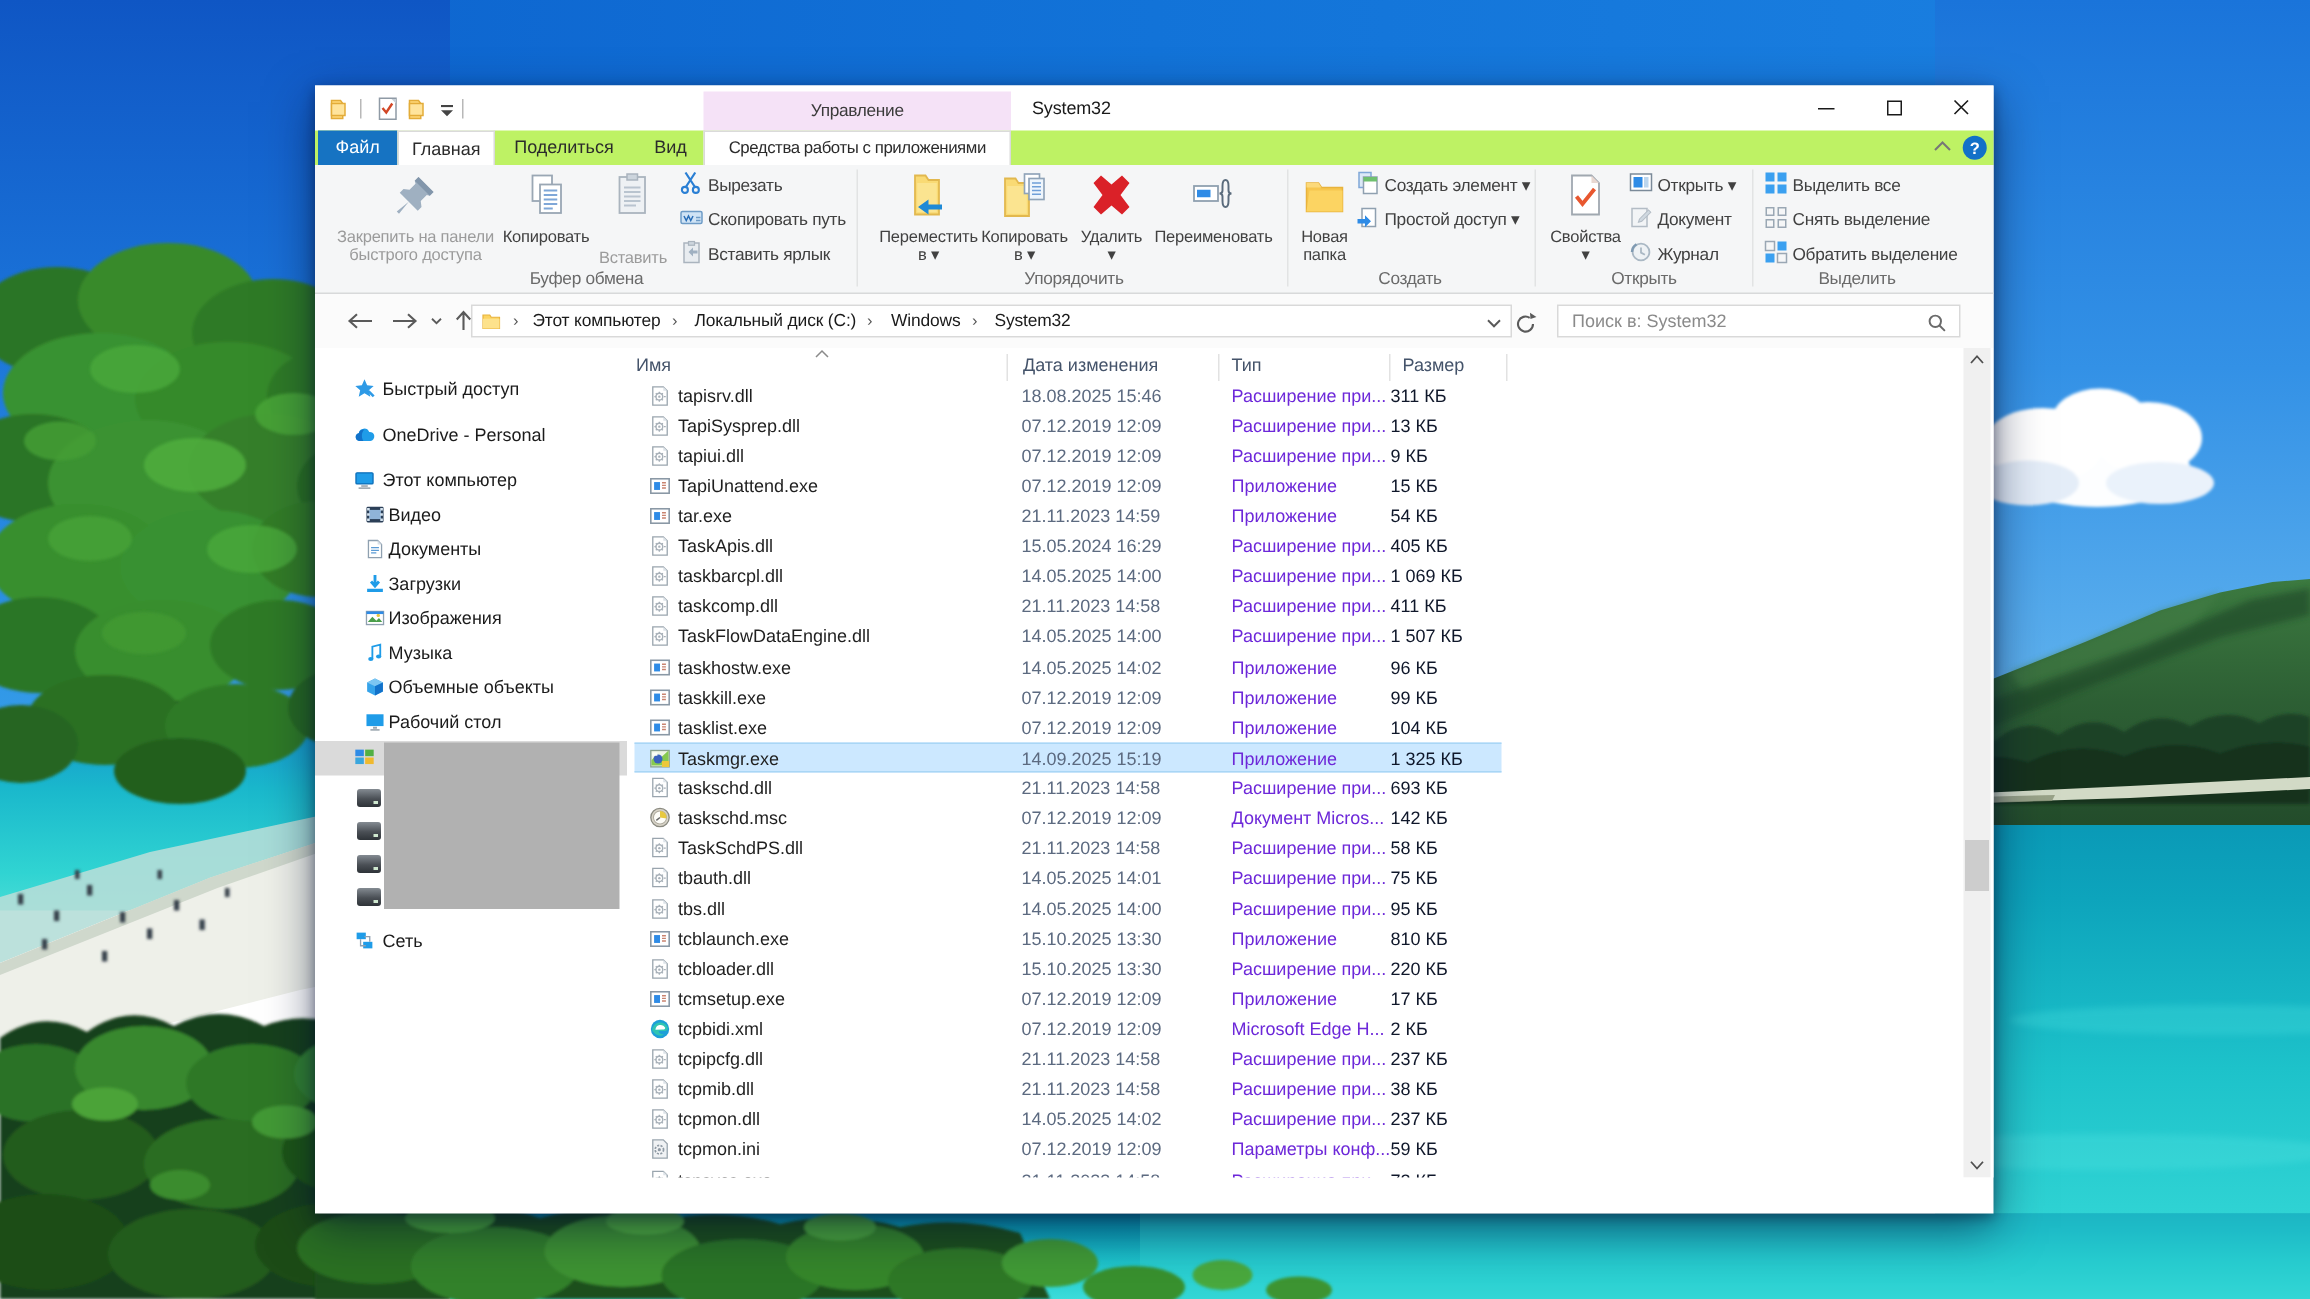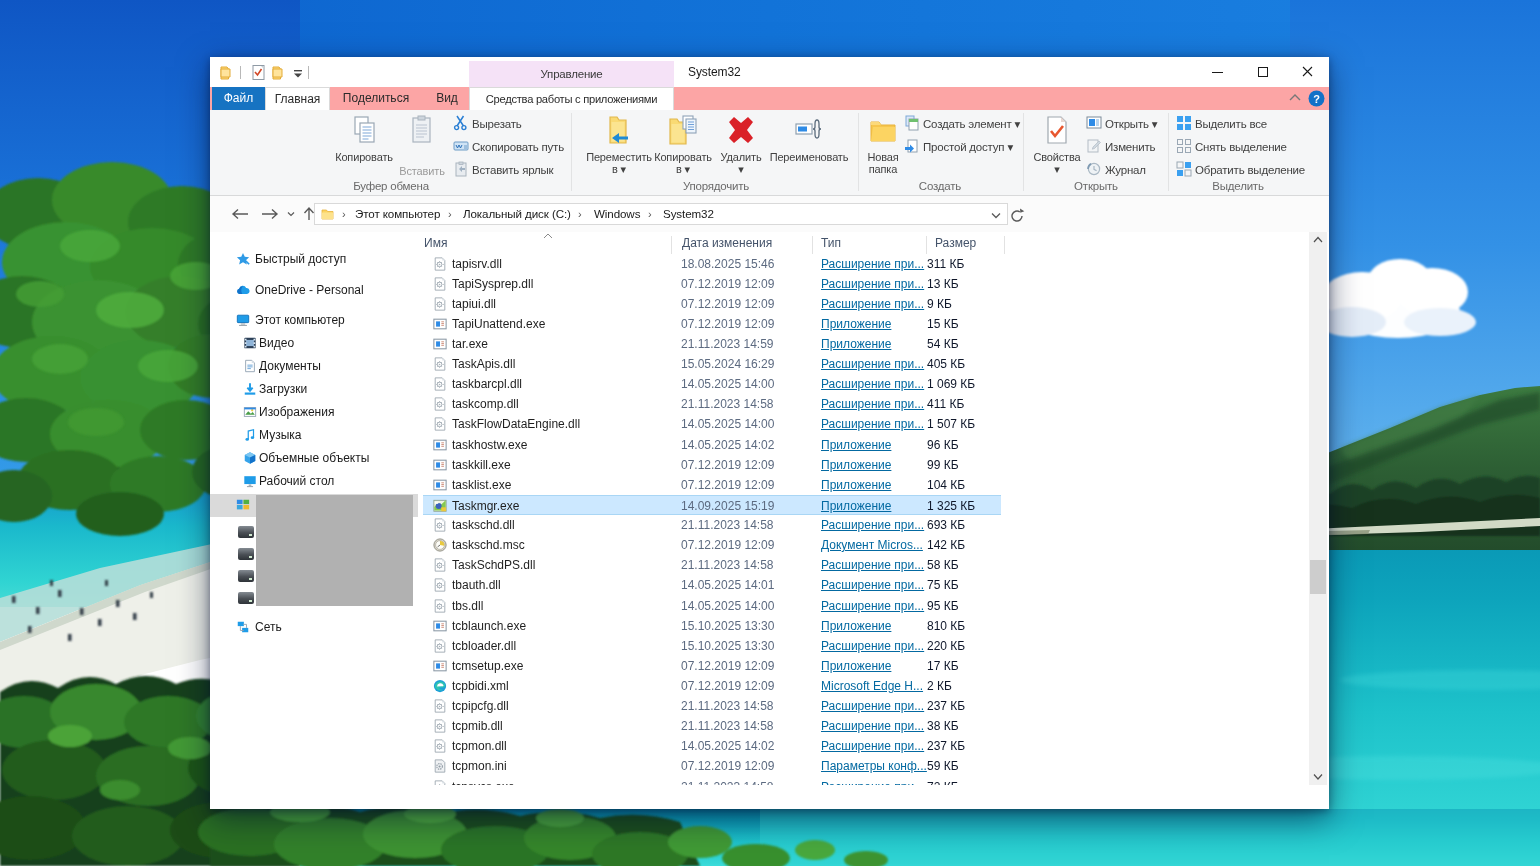--- a/index.html
+++ b/index.html
@@ -12,21 +12,21 @@
   .abs { position:absolute; }
 
   
   #titlebar { position:absolute; left:0; top:0; width:100%; height:30px; background:#fff; }
   .pinktab { position:absolute; left:259px; top:4px; width:205px; height:26px; background:#f5e2f7;
              color:#3b3b3b; font-size:11.5px; letter-spacing:-0.2px; text-align:center; line-height:26px; }
   #sys32 { position:absolute; left:478px; top:0; height:30px; line-height:30px; font-size:12px; letter-spacing:-0.1px; color:#1a1a1a; }
   .capbtn { position:absolute; top:0; height:30px; width:46px; text-align:center; color:#333; }
 
   
-  #tabrow { position:absolute; left:0; top:30px; width:100%; height:23px; background:#fca5a5; font-size:12px; }
+  #tabrow { position:absolute; left:0; top:30px; width:100%; height:23px; background:#bef264; font-size:12px; }
   .tab { position:absolute; top:0; height:23px; line-height:22px; text-align:center; color:#2b2b2b; }
   #tab-file { left:2px; width:53px; background:#1673c2; color:#fff; }
   #tab-home { left:55px; width:65px; background:#fff; border:1px solid #dadada; border-bottom:none; }
   #tab-share { left:120px; width:92px; }
   #tab-view { left:212px; width:50px; }
   #tab-apptools { left:259px; width:205px; background:#fff; border:1px solid #dadada; border-bottom:none; font-size:11.2px; letter-spacing:-0.28px; }
 
   
   #ribbon { position:absolute; left:0; top:53px; width:100%; height:86px; background:#f5f6f7; border-bottom:1px solid #d8d9da; }
   .rsep { position:absolute; top:3px; height:78px; width:1px; background:#e2e3e4; }
@@ -52,21 +52,21 @@
   .navsub .txt { position:absolute; left:49px; }
   .navitem { white-space:nowrap;padding-left:28px; }
   .navsub .nic { left:33px; }
 
   #list { position:absolute; left:210px; top:0; width:900px; height:100%; font-size:12px; }
   .hdr { position:absolute; top:4px; height:18px; color:#44536a; }
   .row { position:absolute; left:3px; width:578px; height:20px; line-height:20px; color:#1f1f1f; }
   .row .fic { position:absolute; left:10px; top:3px; width:14px; height:14px; }
   .row .nm { position:absolute; left:29px; white-space:nowrap; }
   .row .dt { position:absolute; left:258px; color:#5c6a80; }
-  .row .tp { position:absolute; left:398px; color:#0369a1;text-decoration:underline; }
+  .row .tp { position:absolute; left:398px; color:#6d28d9; }
   .row .sz { position:absolute; left:504px; width:90px; color:#0f172a; }
   .sel { background:#cce8ff; border-top:1px solid #a9d6f5; border-bottom:1px solid #a9d6f5; }
 
   .navdrv { position:absolute; left:28px; width:16px; height:12px; margin-top:3px;
             background:linear-gradient(#848b92,#4a4f55 55%,#2e3338); border-radius:2px; }
   .navdrv:after { content:""; position:absolute; right:2px; top:8px; width:3px; height:2px; background:#cfe8cf; }
   #censor { position:absolute; left:46px; top:263px; width:157px; height:111px; background:#b1b1b1; }
   .hsep { position:absolute; top:4px; width:1px; height:18px; background:#e2e2e2; }
   .crumbarr { color:#555; font-size:11px; }
 
@@ -300,20 +300,27 @@
       <svg class="abs" style="left:1078px;top:5px" width="14" height="12">
           <path d="M2,8 l5-5 l5,5" stroke="#777" stroke-width="1.4" fill="none"></path>
         </svg>
       <svg class="abs" style="left:1098px;top:3px" width="17" height="17">
         <circle cx="8.5" cy="8.5" r="8" fill="#1271c8"></circle>
         <text x="8.5" y="12.5" font-size="11" font-weight="bold" fill="#fff" text-anchor="middle" font-family="Liberation Sans">?</text>
       </svg>
     </div>
     <div id="ribbon">
 
+      <div class="bigbtn" style="left:8px;width:118px">
+        <svg class="ic" width="32" height="32" viewBox="0 0 32 32">
+          <path d="M18,4 l10,10 l-2.5,2.5 l-2,-0.5 l-4,4 l0.5,4 l-2.5,2.5 l-6,-6 l-6.5,8 l-1.5,-1.5 l8,-6.5 l-6,-6 l2.5,-2.5 l4,0.5 l4,-4 l-0.5,-2 z" fill="#9fb0c1"></path>
+          <path d="M18,4 l10,10 l-2.5,2.5 l-10,-10 z" fill="#8296ab"></path>
+        </svg>
+        <div class="gray" style="margin-top:3px;line-height:12px">Закрепить на панели<br>быстрого доступа</div>
+      </div>
       <div class="bigbtn" style="left:118px;width:72px">
         <svg class="ic" width="32" height="32" viewBox="0 0 32 32">
           <rect x="7" y="3" width="13" height="17" fill="#fff" stroke="#9aa7b4" stroke-width="1.2"></rect>
           <rect x="12" y="9" width="14" height="19" fill="#fff" stroke="#9aa7b4" stroke-width="1.2"></rect>
           <g stroke="#7fa7d8" stroke-width="1.2">
               <path d="M14.5,13 h9 M14.5,16 h9 M14.5,19 h9 M14.5,22 h9 M14.5,25 h6"></path>
             </g>
         </svg>
         <div style="margin-top:3px">Копировать</div>
       </div>
@@ -424,21 +431,21 @@
         <svg style="vertical-align:-3px" width="16" height="16" viewBox="0 0 16 16">
           <rect x="1" y="2" width="14" height="11" fill="#fff" stroke="#7b8a99" stroke-width="1"></rect>
           <rect x="3" y="4" width="6" height="7" fill="#2e8be6"></rect>
           <rect x="10" y="4" width="3" height="7" fill="#bcd6ee"></rect>
         </svg> <span>Открыть ▾</span>
       </div>
       <div class="smallbtn gray" style="left:876px;top:26px">
         <svg style="vertical-align:-3px" width="16" height="16" viewBox="0 0 16 16">
           <rect x="2" y="2" width="10" height="12" fill="#f2f4f6" stroke="#b3bcc5" stroke-width="1"></rect>
           <path d="M7,9 l6,-6 l1.5,1.5 l-6,6 l-2.2,.7 z" fill="#cfd8e0" stroke="#b3bcc5" stroke-width=".7"></path>
-        </svg> <span>Изменить</span>
+        </svg> <span>Документ</span>
       </div>
       <div class="smallbtn gray" style="left:876px;top:49px">
         <svg style="vertical-align:-3px" width="16" height="16" viewBox="0 0 16 16">
           <circle cx="8" cy="8" r="5.6" fill="#eef2f5" stroke="#aab8c4" stroke-width="1.2"></circle>
           <path d="M8,5 v3.4 l2.6,1.4" stroke="#aab8c4" stroke-width="1.2" fill="none"></path>
           <path d="M2,8 a6,6 0 0 1 3,-5.2" stroke="#7f9ab2" stroke-width="1.6" fill="none"></path>
         </svg> <span>Журнал</span>
       </div>
       <div class="glabel" style="left:786px">Открыть</div>
       <div class="rsep" style="left:958px"></div>
@@ -494,20 +501,26 @@
         <span class="abs crumbarr" style="left:333px">›</span>
         <span class="abs" style="left:348px">System32</span>
         <svg class="abs" style="right:6px;top:8px" width="10" height="8">
             <path d="M1,1.5 l4,4 l4,-4" stroke="#5a5a5a" stroke-width="1.3" fill="none"></path>
           </svg>
       </div>
       <svg class="abs" style="left:799px;top:12px" width="16" height="16" viewBox="0 0 16 16">
         <path d="M13,8 a5,5 0 1 1 -2.2,-4.1" stroke="#5a5a5a" stroke-width="1.4" fill="none"></path>
         <path d="M11,0.5 l0.3,4.2 l4,-1.4 z" fill="#5a5a5a"></path>
       </svg>
+      <div id="searchbox"><span style="margin-left:9px">Поиск в: System32</span>
+        <svg class="abs" style="right:8px;top:5px" width="13" height="13" viewBox="0 0 13 13">
+          <circle cx="5.2" cy="5.2" r="3.8" fill="none" stroke="#6a6a6a" stroke-width="1.3"></circle>
+          <path d="M8,8 l3.6,3.6" stroke="#6a6a6a" stroke-width="1.3"></path>
+        </svg>
+      </div>
     </div>
     <div id="main">
       <div id="nav">
         <div class="navitem" style="top:16px">
             <svg class="nic" viewBox="0 0 16 16">
               <path d="M8,1 l2,4.5 l5,.5 l-3.7,3.3 l1.1,4.9 L8,11.6 L3.6,14.2 l1.1,-4.9 L1,6 l5,-.5 z" fill="#2e9ae6"></path>
               <path d="M11,10 l4,4" stroke="#2e9ae6" stroke-width="2"></path>
             </svg>
             <span class="txt">Быстрый доступ</span>
           </div>

